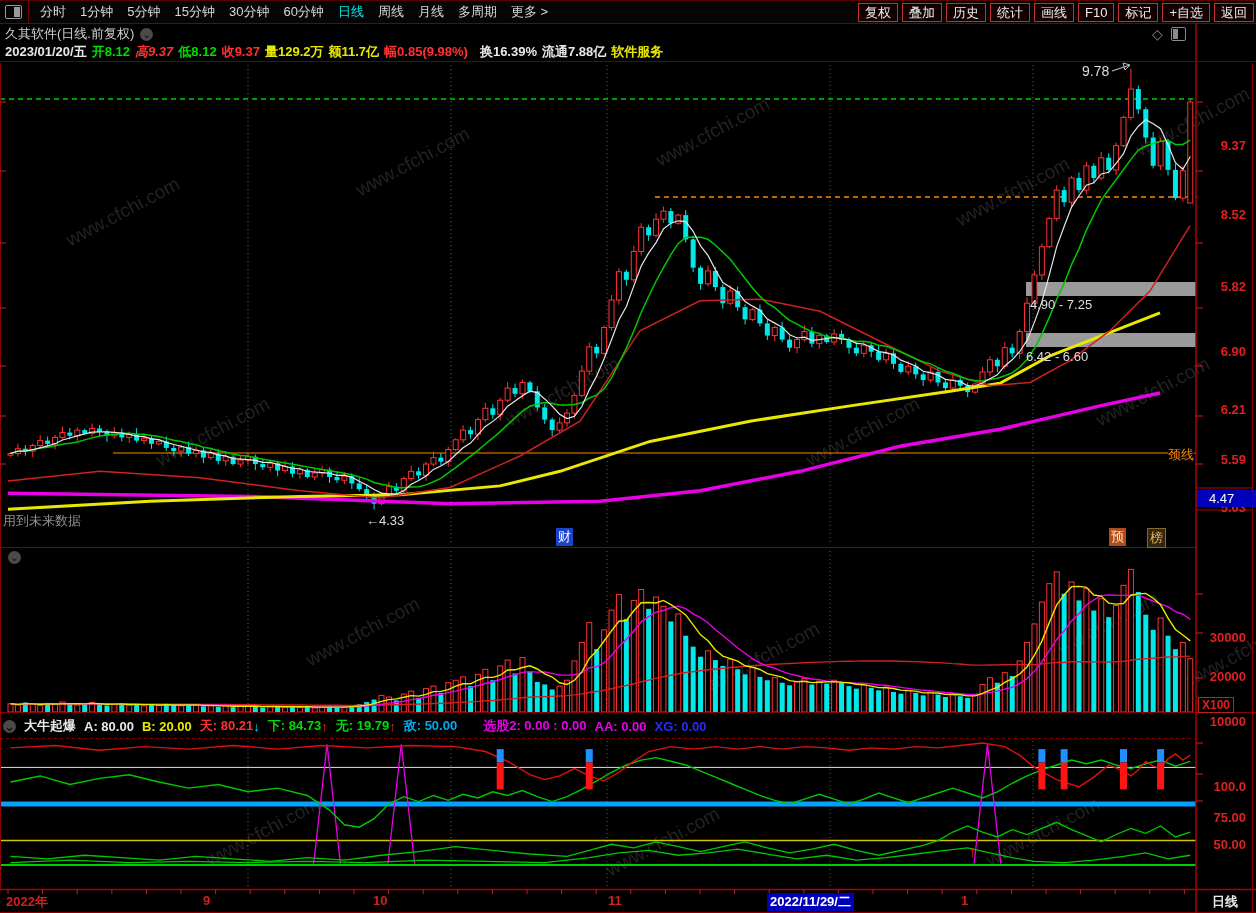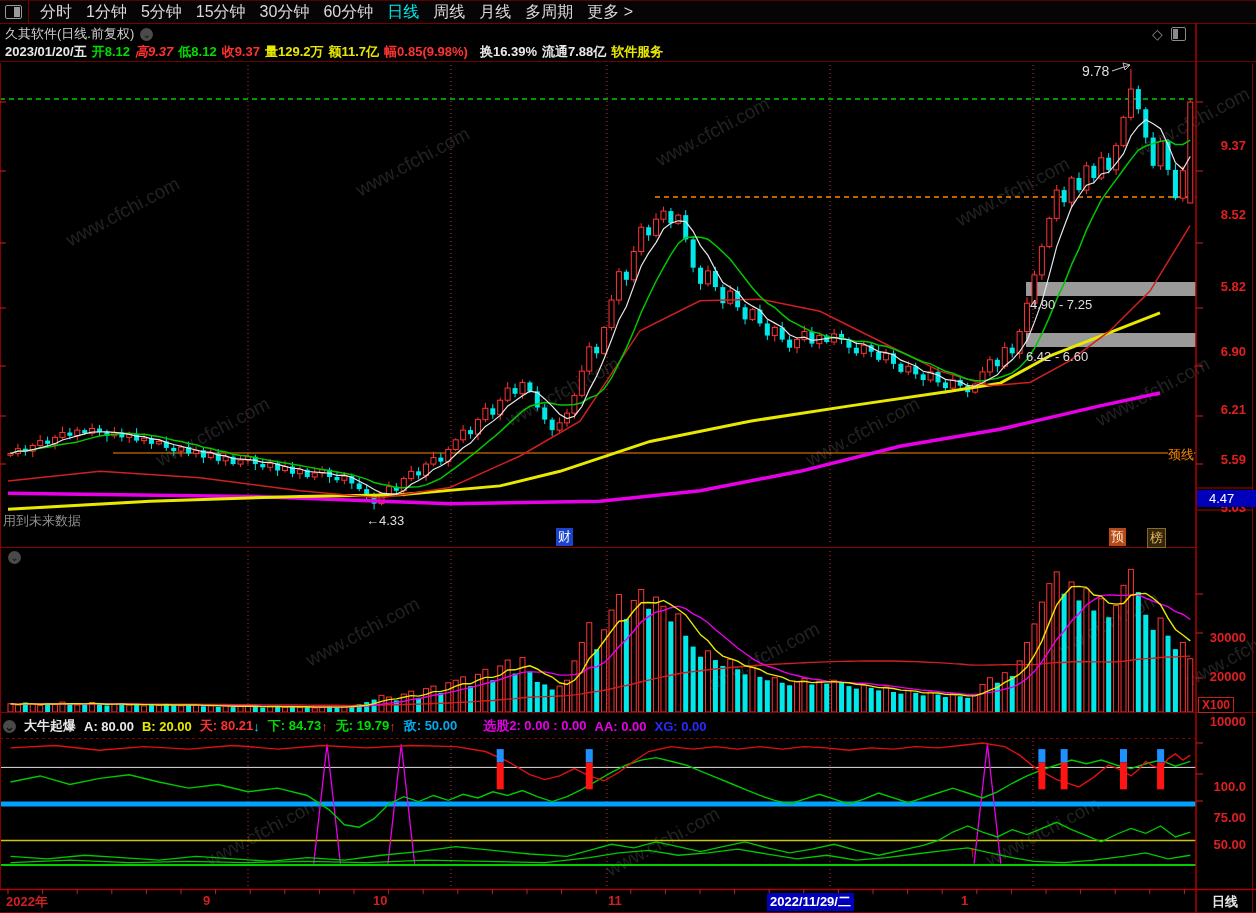--- a/index.html
+++ b/index.html
@@ -3,21 +3,21 @@
 <meta charset="utf-8">
 <style>
   html,body{margin:0;padding:0;background:#000;}
   body{font-family:"Liberation Sans","DejaVu Sans",sans-serif;}
   #screen{position:relative;width:1256px;height:913px;background:#000;overflow:hidden;border-top:1px solid #5a0000;}
   
   #menubar{position:absolute;left:0;top:0;width:1256px;height:22px;display:flex;align-items:center;background:#050505;border-bottom:1px solid #7a0000;}
   #menu-left-icon{width:15px;height:12px;border:1px solid #9a9a9a;border-radius:2px;margin:0 6px 0 5px;position:relative;}
   #menu-left-icon::after{content:"";position:absolute;right:1px;top:1px;bottom:1px;width:6px;background:#9a9a9a;}
   #menu-sep{width:1px;height:22px;background:#7a0000;margin-right:4px;}
-  .menu-item{color:#d8d8d8;font-size:16px;padding:0 7px;white-space:nowrap;}
+  .menu-item{color:#d8d8d8;font-size:13px;padding:0 7px;white-space:nowrap;}
   .menu-item.active{color:#00e8e8;}
   #menu-right{margin-left:auto;display:flex;align-items:center;padding-right:2px;}
   .mb-btn{color:#ececec;font-size:13px;border:1px solid #c03030;background:#120000;padding:0 6px;margin-left:4px;height:17px;line-height:17px;white-space:nowrap;}
   
   #titlebar{position:absolute;left:0;top:24px;width:1256px;height:18px;display:flex;align-items:center;}
   #stock-title{color:#cfcfcf;font-size:13px;margin-left:5px;}
   .chev-circle{display:inline-block;width:13px;height:13px;border-radius:50%;background:#4a4a4a;color:#111;font-size:10px;line-height:13px;text-align:center;margin-left:6px;}
   #title-icons{position:absolute;left:1152px;top:1px;display:flex;gap:8px;align-items:center;}
   #diamond-ic{color:#8a8a8a;font-size:14px;}
   #split-ic{width:13px;height:12px;border:1px solid #8a8a8a;border-radius:2px;position:relative;}
@@ -81,20 +81,31 @@
         <span class="menu-item">1分钟</span>
         <span class="menu-item">5分钟</span>
         <span class="menu-item">15分钟</span>
         <span class="menu-item">30分钟</span>
         <span class="menu-item">60分钟</span>
         <span class="menu-item active">日线</span>
         <span class="menu-item">周线</span>
         <span class="menu-item">月线</span>
         <span class="menu-item">多周期</span>
         <span class="menu-item">更多 &gt;</span>
+      </div>
+    <div id="menu-right">
+        <span class="mb-btn">复权</span>
+        <span class="mb-btn">叠加</span>
+        <span class="mb-btn">历史</span>
+        <span class="mb-btn">统计</span>
+        <span class="mb-btn">画线</span>
+        <span class="mb-btn">F10</span>
+        <span class="mb-btn">标记</span>
+        <span class="mb-btn">+自选</span>
+        <span class="mb-btn">返回</span>
       </div>
   </div>
 
   <div id="titlebar">
     <span id="stock-title">久其软件(日线.前复权)</span>
     <span class="chev-circle">⌄</span>
     <div id="title-icons">
       <span id="diamond-ic">◇</span>
       <span id="split-ic"></span>
     </div>

